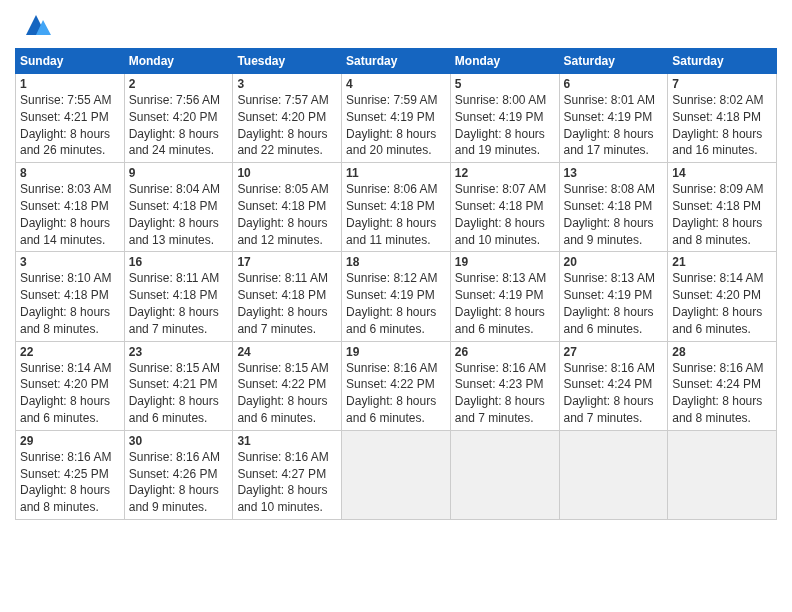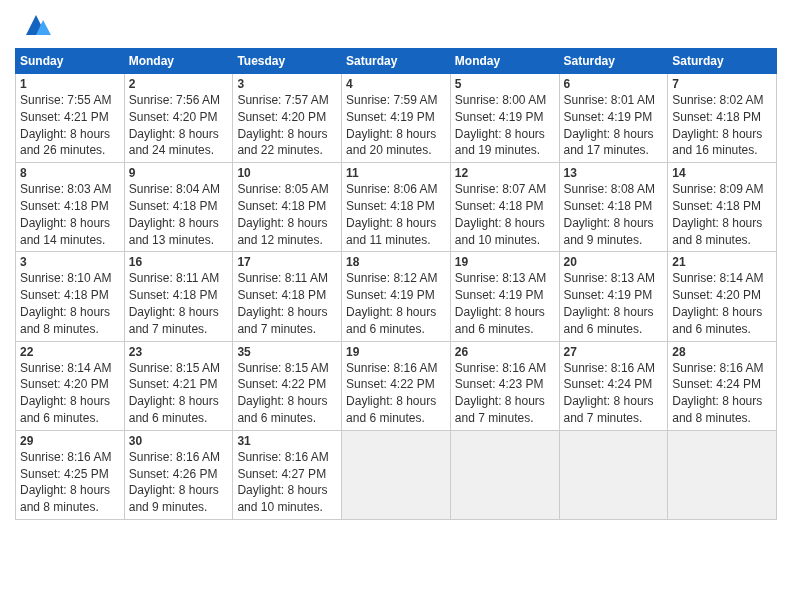--- a/index.html
+++ b/index.html
@@ -181,21 +181,21 @@
           <td><span class="day-number">20</span>
 <span class="day-info">Sunrise: 8:13 AM<br>Sunset: 4:19 PM<br>Daylight: 8 hours and 6 minutes.</span></td>
           <td><span class="day-number">21</span>
 <span class="day-info">Sunrise: 8:14 AM<br>Sunset: 4:20 PM<br>Daylight: 8 hours and 6 minutes.</span></td>
         </tr>
         <tr>
           <td><span class="day-number">22</span>
 <span class="day-info">Sunrise: 8:14 AM<br>Sunset: 4:20 PM<br>Daylight: 8 hours and 6 minutes.</span></td>
           <td><span class="day-number">23</span>
 <span class="day-info">Sunrise: 8:15 AM<br>Sunset: 4:21 PM<br>Daylight: 8 hours and 6 minutes.</span></td>
-          <td><span class="day-number">35</span>
+          <td><span class="day-number">24</span>
 <span class="day-info">Sunrise: 8:15 AM<br>Sunset: 4:22 PM<br>Daylight: 8 hours and 6 minutes.</span></td>
           <td><span class="day-number">19</span>
 <span class="day-info">Sunrise: 8:16 AM<br>Sunset: 4:22 PM<br>Daylight: 8 hours and 6 minutes.</span></td>
           <td><span class="day-number">26</span>
 <span class="day-info">Sunrise: 8:16 AM<br>Sunset: 4:23 PM<br>Daylight: 8 hours and 7 minutes.</span></td>
           <td><span class="day-number">27</span>
 <span class="day-info">Sunrise: 8:16 AM<br>Sunset: 4:24 PM<br>Daylight: 8 hours and 7 minutes.</span></td>
           <td><span class="day-number">28</span>
 <span class="day-info">Sunrise: 8:16 AM<br>Sunset: 4:24 PM<br>Daylight: 8 hours and 8 minutes.</span></td>
         </tr>

